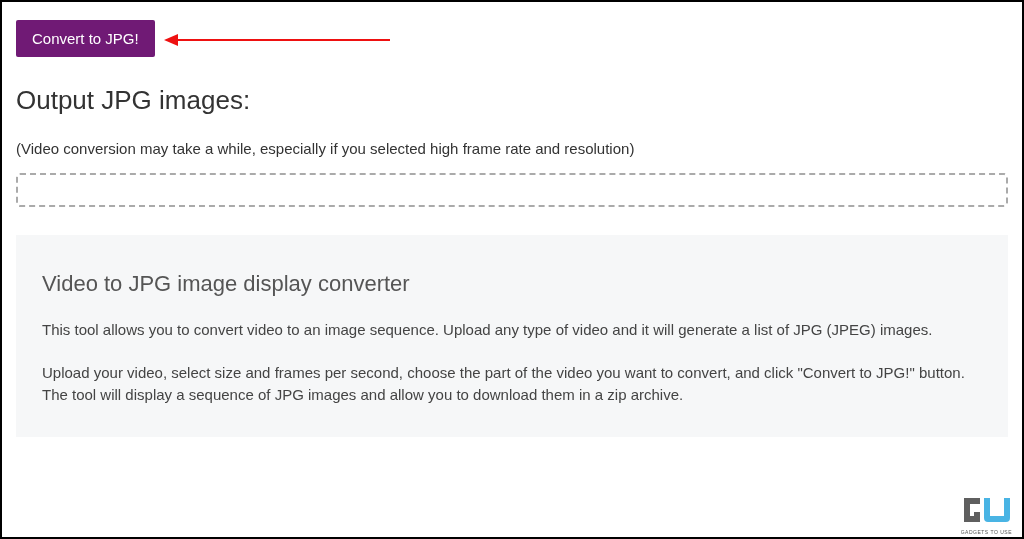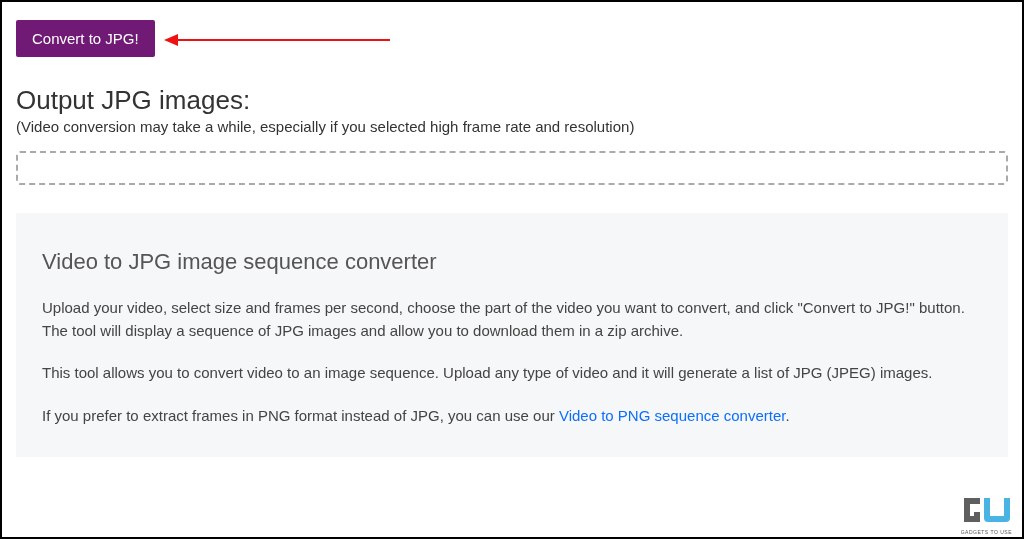--- a/index.html
+++ b/index.html
@@ -35,21 +35,21 @@
     }
     .arrow-wrap svg {
       width: 100%;
       height: 100%;
     }
     .heading {
       font-size: 26px;
       font-weight: 400;
       color: #333;
       margin-top: 28px;
-      margin-bottom: 2px;
+      margin-bottom: 24px;
     }
     .note {
       font-size: 15px;
       color: #333;
       margin-bottom: 16px;
     }
     .output-area {
       width: 100%;
       height: 34px;
       border: 2px dashed #aaa;
@@ -118,29 +118,26 @@
   </svg>
 </div>
 
 <h2 class="heading">Output JPG images:</h2>
 
 <p class="note">(Video conversion may take a while, especially if you selected high frame rate and resolution)</p>
 
 <div class="output-area"></div>
 
 <div class="info-panel">
-  <h3 class="info-title">Video to JPG image sequence converter</h3>
+  <h3 class="info-title">Video to JPG image display converter</h3>
+
+  <p class="info-p">This tool allows you to convert video to an image sequence. Upload any type of video and it will generate a list of JPG (JPEG) images.</p>
 
   <p class="info-p">Upload your video, select size and frames per second, choose the part of the video you want to convert, and click "Convert to JPG!" button. The tool will display a sequence of JPG images and allow you to download them in a zip archive.</p>
 
-  <p class="info-p">This tool allows you to convert video to an image sequence. Upload any type of video and it will generate a list of JPG (JPEG) images.</p>
-
-  <p class="info-p">
-    <span>If you prefer to extract frames in PNG format instead of JPG, you can use our </span><a class="link">Video to PNG sequence converter</a><span>.</span>
-  </p>
 </div>
 
 <div class="watermark">
   <svg viewBox="0 0 54 34">
 
     <path d="M4 4 L4 28 L20 28 L20 18 L14 18 L14 22 L10 22 L10 10 L20 10 L20 4 Z" fill="#444"></path>
     <path d="M24 4 L24 24 Q24 28 28 28 L46 28 Q50 28 50 24 L50 4 L44 4 L44 22 L30 22 L30 4 Z" fill="#2aa8e0"></path>
   </svg>
 </div>
 <div class="wm-text">GADGETS TO USE</div>

